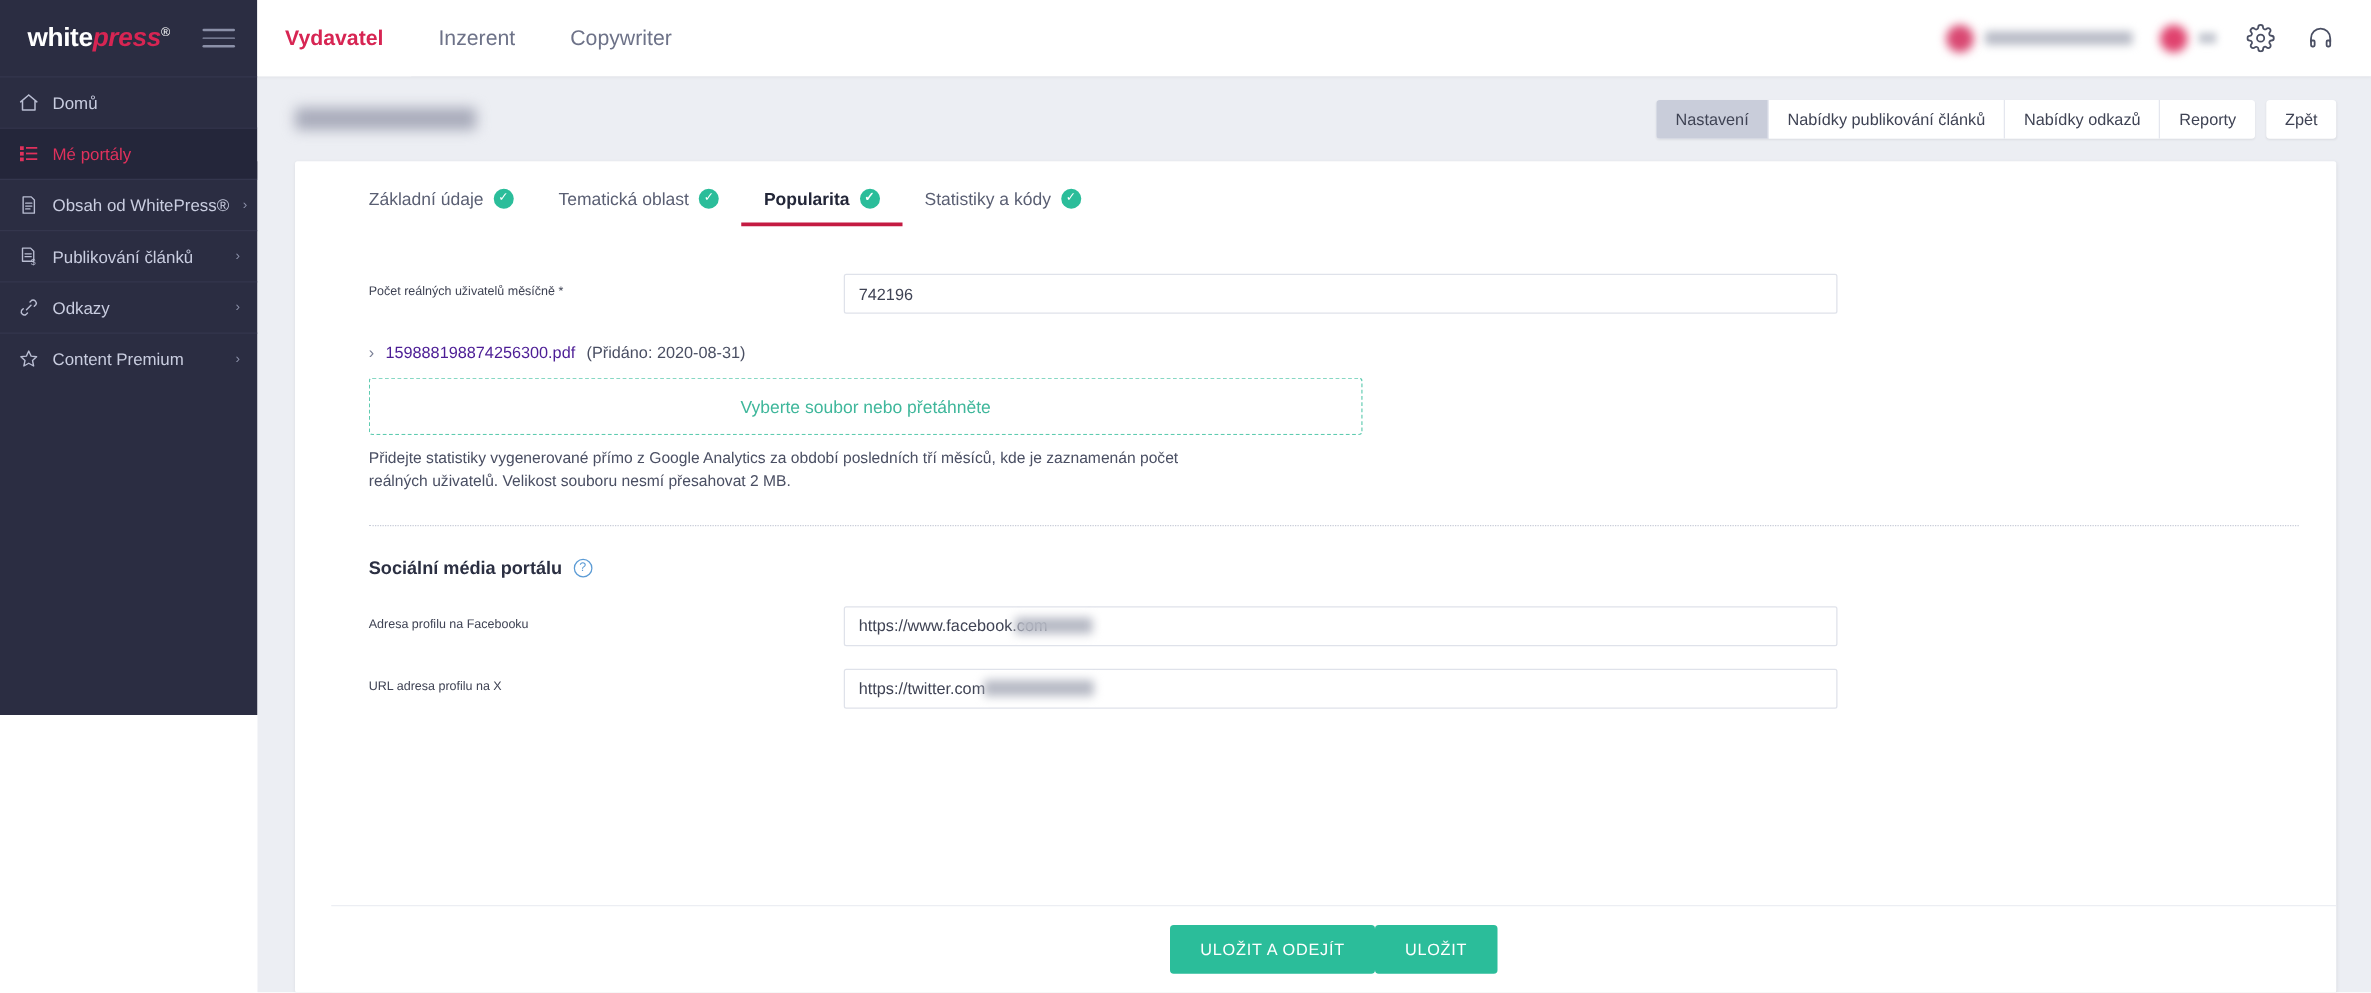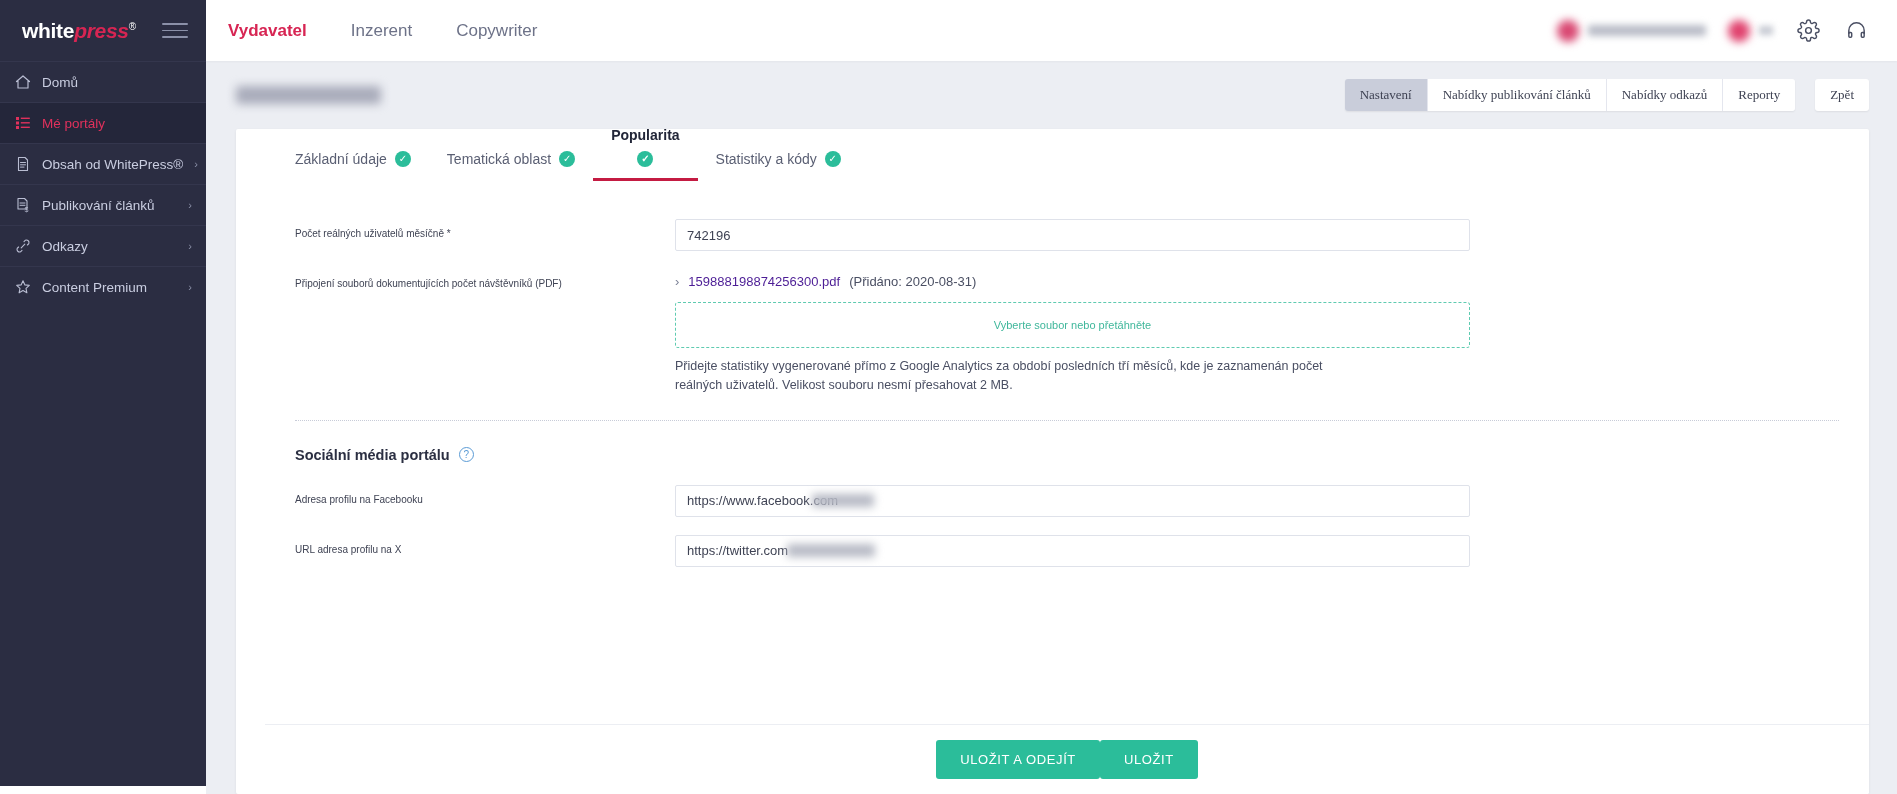--- a/index.html
+++ b/index.html
@@ -7,21 +7,21 @@
   html, body {
     width: 1897px; height: 794px;
     font-family: "Liberation Sans", sans-serif;
     background: #ffffff;
     overflow: hidden;
   }
   .app { position: relative; width: 1897px; height: 794px; display: flex; }
 
   
   .sidebar {
-    width: 206px; min-width: 206px; height: 786px;
+    width: 206px; min-width: 206px; height: 572px;
     background: #2b2d42;
     display: flex; flex-direction: column;
   }
   .brand {
     height: 61px; display: flex; align-items: center;
     padding: 0 18px 0 22px; justify-content: space-between;
     background: #2b2d42;
   }
   .logo { font-size: 21px; font-weight: bold; letter-spacing: -0.3px; white-space: nowrap; }
   .logo .w { color: #ffffff; }
@@ -68,21 +68,21 @@
 
   
   .subheader {
     height: 68px; display: flex; align-items: center;
     padding: 0 28px 0 30px; background: #eceef3;
   }
   .page-title-blur {
     width: 145px; height: 18px; background: #a9acbb;
     filter: blur(5px); border-radius: 3px;
   }
-  .actions { margin-left: auto; display: flex; align-items: flex-start; gap: 20px; font-family: Liberation Serif, serif; }
+  .actions { margin-left: auto; display: flex; align-items: flex-start; gap: 9px; }
   .btn-group { display: flex; border-radius: 3px; overflow: hidden; box-shadow: 0 1px 2px rgba(0,0,0,0.07); }
   .abtn {
     background: #ffffff; border: none; color: #3f4354; font-size: 13px;
     padding: 8px 15px; cursor: pointer; white-space: nowrap;
     border-right: 1px solid #e4e6ee; font-family: inherit;
   }
   .abtn:last-child { border-right: none; }
   .abtn.sel { background: #c9cdda; color: #3f4354; }
   .abtn.solo { border-radius: 3px; border: none; box-shadow: 0 1px 2px rgba(0,0,0,0.07); }
 
@@ -91,21 +91,21 @@
     margin: 0 28px 0 30px; background: #ffffff;
     border-radius: 2px; box-shadow: 0 1px 3px rgba(0,0,0,0.07);
     flex: 1; display: flex; flex-direction: column; overflow: hidden; padding-left: 29px;
   }
   .tabs { display: flex; align-items: flex-end; padding: 0 12px; height: 52px; gap: 0; }
   .tab {
     display: flex; align-items: center; gap: 8px;
     padding: 0 18px 14px 18px; font-size: 14px; color: #5a5f73;
     cursor: pointer; position: relative; white-space: nowrap;
   }
-  .tab.active { color: #222638; font-weight: bold; flex-direction: column; }
+  .tab.active { color: #222638; font-weight: bold; }
   .tab.active::after {
     content: ""; position: absolute; left: 0; right: 0; bottom: 0;
     height: 3px; background: #c41b42;
   }
   .check {
     width: 16px; height: 16px; border-radius: 50%; background: #2bbd9a;
     display: inline-flex; align-items: center; justify-content: center;
     color: #fff; font-size: 10px; line-height: 1;
   }
 
@@ -122,21 +122,21 @@
   .blur-chunk { position: absolute; top: 9px; height: 13px; background: #b7bac5; filter: blur(4px); border-radius: 2px; }
 
   .filerow { display: flex; align-items: center; gap: 9px; padding-top: 5px; font-size: 13px; }
   .filearrow { color: #7b8096; font-size: 13px; }
   .filelink { color: #4c1d95; cursor: pointer; }
   .fileadded { color: #4a4f63; }
 
   .dropzone {
     margin-top: 13px; height: 46px; border: 1px dashed #5fcbb0; border-radius: 3px;
     display: flex; align-items: center; justify-content: center;
-    color: #3fb79b; font-size: 11px; cursor: pointer; background: #fff;
+    color: #3fb79b; font-size: 14px; cursor: pointer; background: #fff;
   }
   .hint { margin-top: 9px; font-size: 12.5px; color: #4a4f63; line-height: 1.55; max-width: 680px; }
 
   .divider { margin: 24px 30px 0 30px; border-top: 1px dotted #c8ccd8; }
 
   .sectitle {
     display: flex; align-items: center; gap: 9px;
     padding: 26px 30px 4px 30px; font-size: 14.5px; color: #2b2f42; font-weight: bold;
   }
   .qmark {
@@ -307,21 +307,20 @@
       <div class="form">
 
         <div class="row">
           <div class="lbl">Počet reálných uživatelů měsíčně *</div>
           <div class="ctrl">
             <input class="inp" type="text" value="742196" style="">
           </div>
         </div>
 
         <div class="row">
-          <div class="lbl">Připojení souborů dokumentujících počet návštěvníků (PDF)</div>
           <div class="ctrl">
             <div class="filerow">
               <span class="filearrow">›</span>
               <span class="filelink">159888198874256300.pdf</span>
               <span class="fileadded">(Přidáno: 2020-08-31)</span>
             </div>
             <div class="dropzone">
               <span>Vyberte soubor nebo přetáhněte</span>
             </div>
             <div class="hint">Přidejte statistiky vygenerované přímo z Google Analytics za období posledních tří měsíců, kde je zaznamenán počet reálných uživatelů. Velikost souboru nesmí přesahovat 2 MB.</div>

